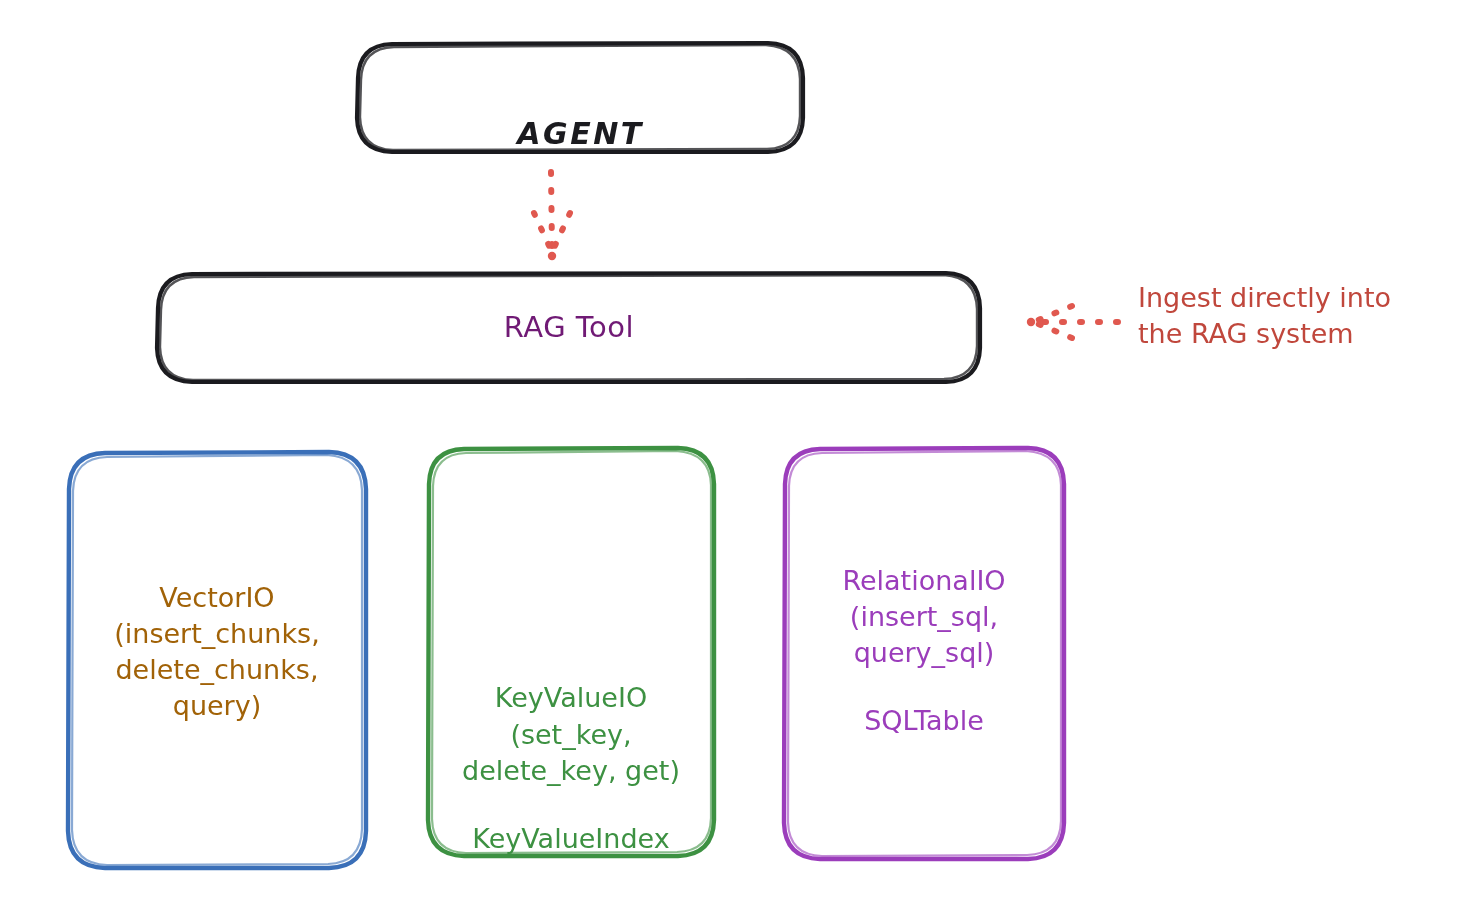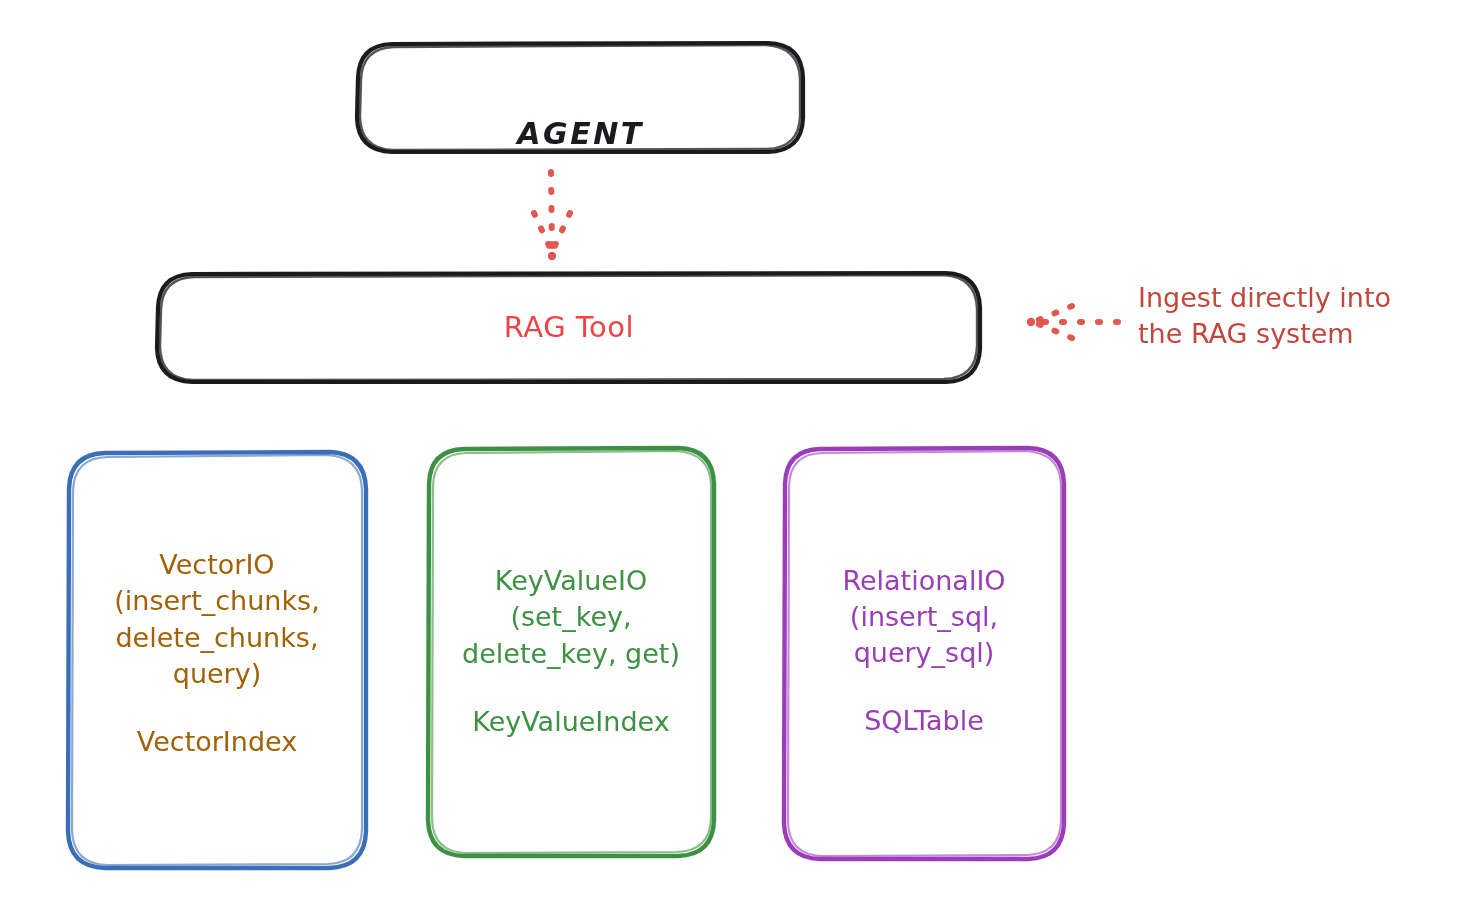--- a/index.html
+++ b/index.html
@@ -61,38 +61,39 @@
   
   #rag-tool-node {
     left: 157px;
     top: 272px;
     width: 824px;
     height: 111px;
   }
   #rag-tool-node .node-label {
     font-family: "DejaVu Sans", sans-serif;
     font-size: 29px;
-    color: #ef4444;
+    color: #701a75;
     letter-spacing: 0.5px;
   }
 
   
   #vector-node {
     left: 68px;
     top: 452px;
     width: 298px;
     height: 416px;
     padding: 0 10px;
   }
   #keyvalue-node {
     left: 428px;
     top: 448px;
     width: 286px;
     height: 408px;
     padding: 0 8px;
+    justify-content: flex-end;
   }
   #relational-node {
     left: 785px;
     top: 448px;
     width: 278px;
     height: 411px;
     padding: 0 8px;
   }
   .provider .api-label {
     font-family: "DejaVu Sans", sans-serif;
@@ -186,21 +187,20 @@
   <div class="node" id="rag-tool-node">
     <div class="node-label">RAG Tool</div>
   </div>
 
   <div class="node provider" id="vector-node">
     <div class="inner">
       <div class="api-label">VectorIO
 (insert_chunks,
 delete_chunks,
 query)</div>
-      <div class="index-label">VectorIndex</div>
     </div>
   </div>
 
   <div class="node provider" id="keyvalue-node">
     <div class="inner">
       <div class="api-label">KeyValueIO
 (set_key,
 delete_key, get)</div>
       <div class="index-label">KeyValueIndex</div>
     </div>

